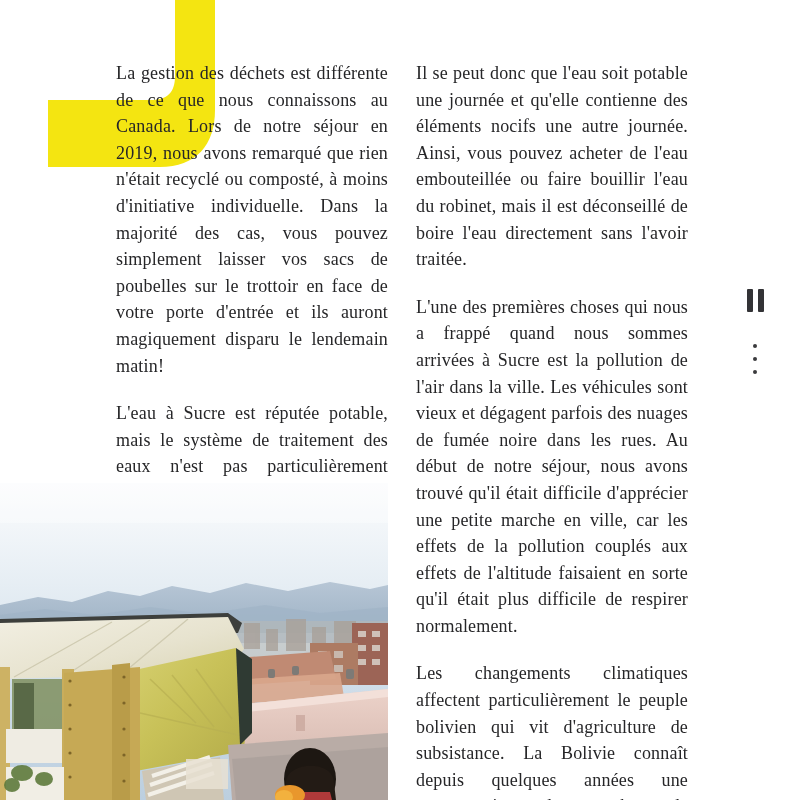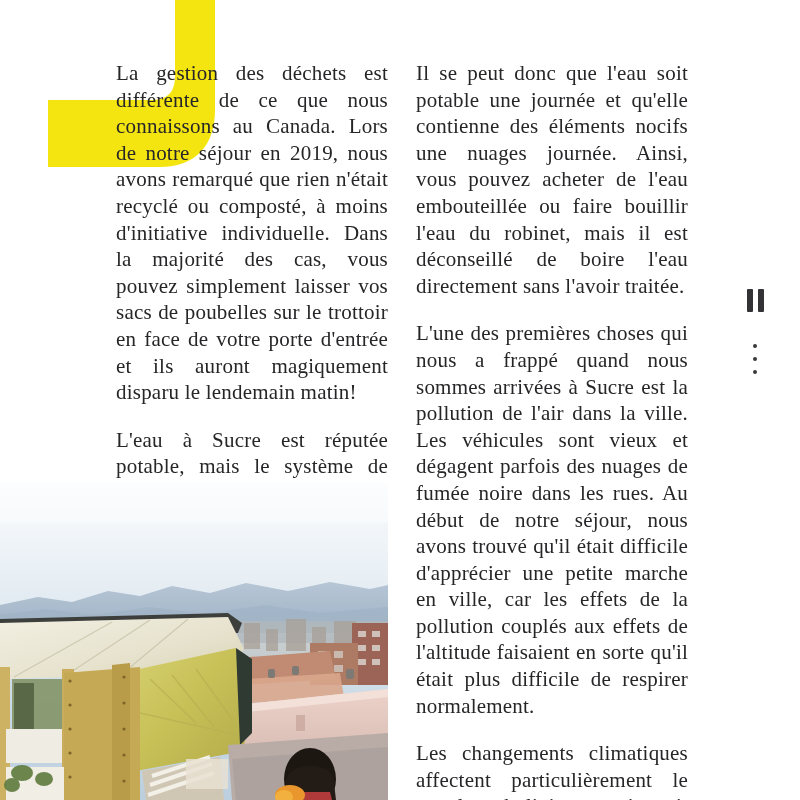--- a/index.html
+++ b/index.html
@@ -36,21 +36,21 @@
   .col {
     position: absolute;
     top: 60px;
     width: 272px;
     z-index: 3;
   }
   .col-left  { left: 116px; }
   .col-right { left: 416px; }
 
   .col p {
-    font-size: 21px;
+    font-size: 18px;
     line-height: 26.6px;
     color: #262628;
     text-align: justify;
     text-justify: inter-word;
     hyphens: none;
     letter-spacing: 0.01em;
     margin: 0 0 21px 0;
   }
   .col p:last-child { margin-bottom: 0; }
 
@@ -133,21 +133,21 @@
       <rect x="88" y="0" width="55" height="40" fill="#f4e511"></rect>
     </svg>
   </div>
 
   <div class="col col-left">
     <p>La gestion des déchets est différente de ce que nous connaissons au Canada. Lors de notre séjour en 2019, nous avons remarqué que rien n'était recyclé ou composté, à moins d'initiative individuelle. Dans la majorité des cas, vous pouvez simplement laisser vos sacs de poubelles sur le trottoir en face de votre porte d'entrée et ils auront magiquement disparu le lendemain matin!</p>
     <p>L'eau à Sucre est réputée potable, mais le système de traitement des eaux n'est pas particulièrement fiable.</p>
   </div>
 
   <div class="col col-right">
-    <p>Il se peut donc que l'eau soit potable une journée et qu'elle contienne des éléments nocifs une nuages journée. Ainsi, vous pouvez acheter de l'eau embouteillée ou faire bouillir l'eau du robinet, mais il est déconseillé de boire l'eau directement sans l'avoir traitée.</p>
+    <p>Il se peut donc que l'eau soit potable une journée et qu'elle contienne des éléments nocifs une autre journée. Ainsi, vous pouvez acheter de l'eau embouteillée ou faire bouillir l'eau du robinet, mais il est déconseillé de boire l'eau directement sans l'avoir traitée.</p>
     <p>L'une des premières choses qui nous a frappé quand nous sommes arrivées à Sucre est la pollution de l'air dans la ville. Les véhicules sont vieux et dégagent parfois des nuages de fumée noire dans les rues. Au début de notre séjour, nous avons trouvé qu'il était difficile d'apprécier une petite marche en ville, car les effets de la pollution couplés aux effets de l'altitude faisaient en sorte qu'il était plus difficile de respirer normalement.</p>
     <p>Les changements climatiques affectent particulièrement le peuple bolivien qui vit d'agriculture de subsistance. La Bolivie connaît depuis quelques années une augmentation du nombre de sécheresses, d'inondations, d'épisodes de grêle, de neige ou de gel, d'incendies et des fluctuations extrêmes de</p>
   </div>
 
   <div class="photo">
     <svg width="388" height="317" viewBox="0 0 388 317" xmlns="http://www.w3.org/2000/svg">
       <defs>
         <linearGradient id="sky" x1="0" y1="0" x2="0" y2="1">
           <stop offset="0%" stop-color="#fbfcfd"></stop>
           <stop offset="38%" stop-color="#e2ebf2"></stop>

